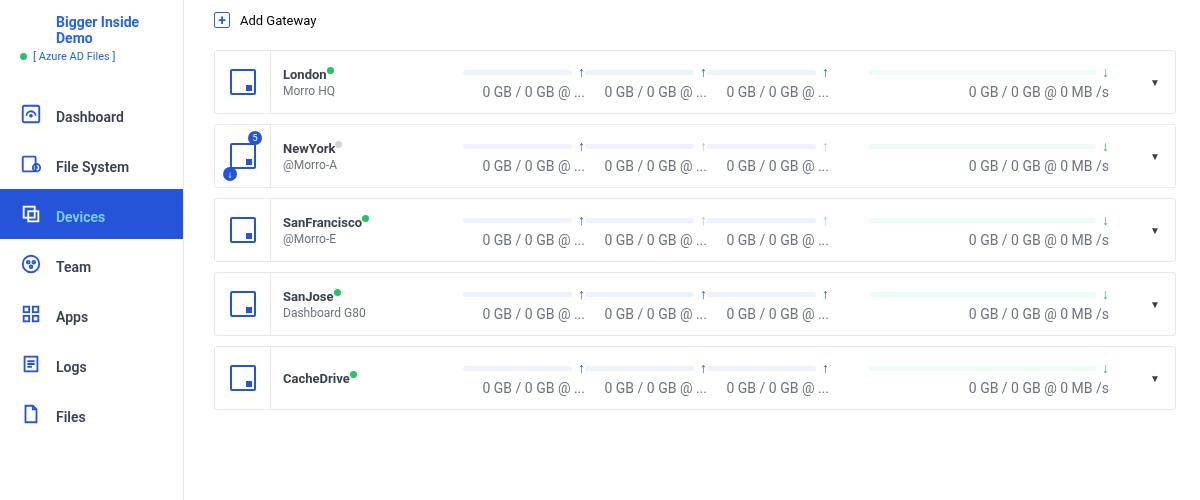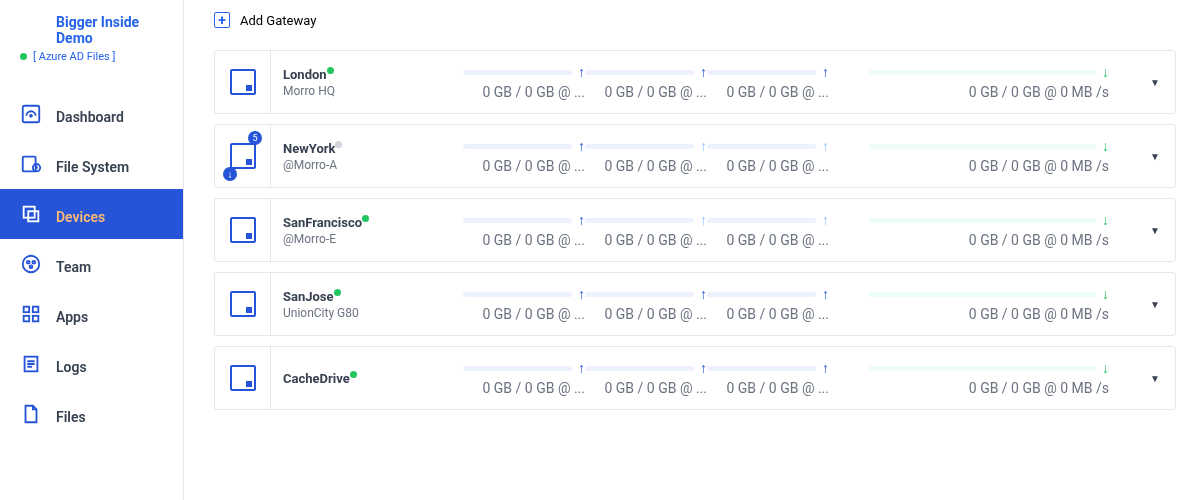--- a/index.html
+++ b/index.html
@@ -5,21 +5,21 @@
 * { margin: 0; padding: 0; box-sizing: border-box; font-family: -apple-system, BlinkMacSystemFont, "Segoe UI", Roboto, Arial, sans-serif; }
 body { background: #fff; width: 1200px; height: 500px; overflow: hidden; display: flex; }
 .sidebar { width: 184px; border-right: 1px solid #e5e7eb; background: #fff; }
 .brand { padding: 14px 20px 6px 20px; }
 .brand-title { color: #2563eb; font-weight: 700; font-size: 14px; padding-left: 36px; }
 .brand-sub { display: flex; align-items: center; gap: 6px; font-size: 11px; color: #2563eb; margin-top: 4px; }
 .status-dot { width: 7px; height: 7px; background: #22c55e; border-radius: 50%; display: inline-block; }
 .status-dot.grey { background: #d1d5db; }
 .nav { margin-top: 20px; }
 .nav-item { display: flex; align-items: flex-end; gap: 14px; padding: 14px 20px; font-size: 14px; font-weight: 600; color: #374151; cursor: pointer; }
-.nav-item.active { background: #2554d8; color: #fdba74; }
+.nav-item.active { background: #2554d8; color: #7dd3fc; }
 .nav-icon { width: 22px; height: 22px; display: flex; align-items: center; justify-content: center; }
 .nav-icon svg { width: 22px; height: 22px; }
 .main { flex: 1; padding: 8px 24px 0 30px; background: #fff; overflow-y: auto; }
 .add-gw { display: inline-flex; align-items: center; gap: 10px; padding: 4px 0; margin-bottom: 18px; cursor: pointer; }
 .add-gw-icon { width: 16px; height: 16px; border: 1.5px solid #2563eb; border-radius: 2px; display: flex; align-items: center; justify-content: center; color: #2563eb; font-weight: 700; font-size: 14px; line-height: 1; }
 .add-gw-label { color: #000000; font-size: 13px; }
 .rows { display: flex; flex-direction: column; gap: 10px; }
 .row { display: flex; align-items: stretch; border: 1px solid #e5e7eb; border-radius: 3px; background: #fff; height: 64px; }
 .row-icon-cell { width: 56px; border-right: 1px solid #e5e7eb; display: flex; align-items: center; justify-content: center; position: relative; }
 .gw-icon { width: 26px; height: 26px; border: 2px solid #2554d8; border-radius: 2px; position: relative; }
@@ -276,21 +276,21 @@
       <div class="row">
         <div class="row-icon-cell">
           <div class="gw-icon"></div>
         </div>
         <div class="row-body">
           <div class="name-cell">
             <div class="name-line">
               <span class="name">SanJose</span>
               <span class="status-dot"></span>
             </div>
-            <span class="subname">UnionCity G80</span>
+            <span class="subname">Dashboard G80</span>
           </div>
           <div class="stat">
             <div class="stat-bar">
               <div class="bar"></div>
               <span class="arrow up-blue">↑</span>
             </div>
             <div class="stat-text">0 GB / 0 GB @ ...</div>
           </div>
           <div class="stat">
             <div class="stat-bar">

